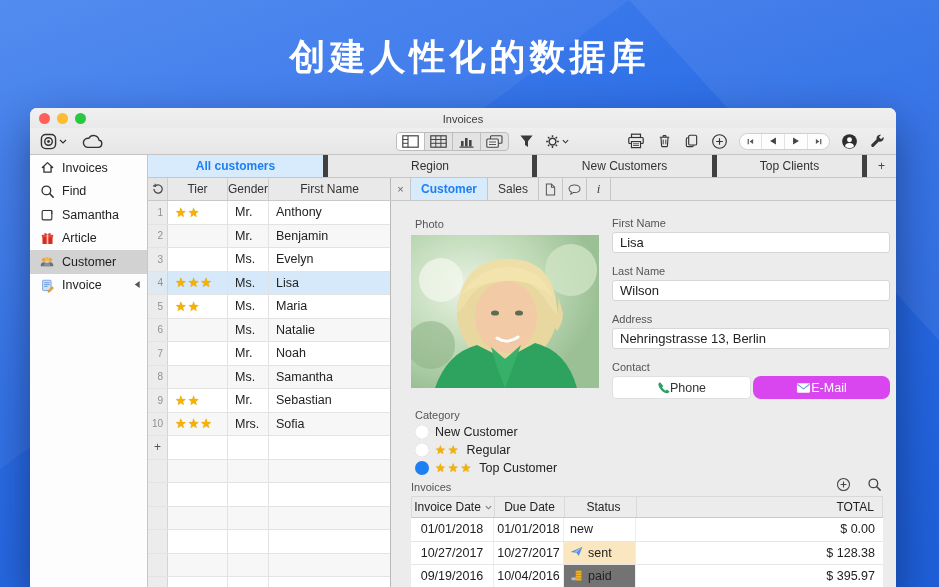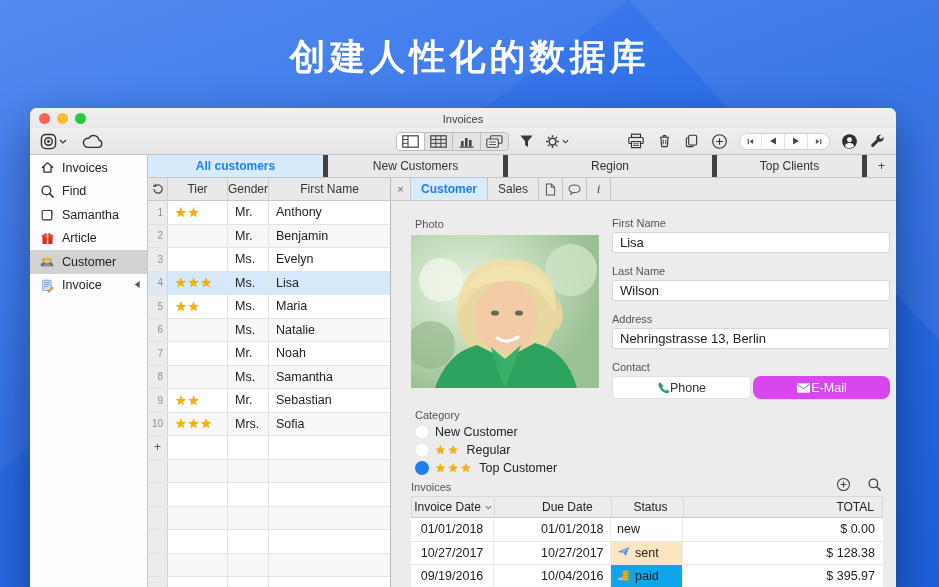--- a/index.html
+++ b/index.html
@@ -110,25 +110,25 @@
   .inv-icons .tb-btn svg { display: block; }
   .inv-table { margin-top: 3px; background: #fff; }
   .inv-hrow, .inv-row { display: flex; }
   .inv-hrow { height: 22px; background: #ececec; border: 1px solid #d9d9d9; border-bottom: 1px solid #c9c9c9; }
   .inv-hcell { font-size: 12px; color: #222; display: flex; align-items: center; justify-content: center; gap: 4px; border-right: 1px solid #d9d9d9; }
   .inv-hcell:last-child { border-right: none; }
   .inv-row { height: 23.5px; border-bottom: 1px solid #e6e6e6; background:#fff; }
   .inv-cell { font-size: 12.5px; color: #222; display: flex; align-items: center; border-right: 1px solid #ededed; }
   .inv-cell:last-child { border-right: none; }
   .c-idate { width: 83px; justify-content: center; }
-  .c-ddate { width: 70px; justify-content: flex-start; margin-left: 47px; }
+  .c-ddate { width: 70px; justify-content: center; }
   .c-status { width: 72px; padding-left: 6px; gap: 5px; }
   .c-total { flex: 1; justify-content: flex-end; padding-right: 8px; }
   .st-sent { background: #fae7c0; }
-  .st-paid { background: #0ea5e9; }
+  .st-paid { background: #737373; }
   .chev svg { display: block; }
 </style>
 </head>
 <body>
 
 <div class="bg">
   <div class="shade1"></div>
   <div class="shade2"></div>
   <h1 class="hero">创建人性化的数据库</h1>
 
@@ -344,22 +344,22 @@
             <span class="slabel">Invoice</span>
             <span class="sarrow"><svg width="8" height="9" viewBox="0 0 8 10">
                 <path d="M7 1 L1.5 5 L7 9 Z" fill="#555"></path>
               </svg></span>
           </div>
         </aside>
 
       <div class="main">
         <div class="tabbar" id="tabbar">
             <div class="vtab active" style="width: 180px;">All customers</div>
+            <div class="vtab" style="width: 209px;">Region</div>
             <div class="vtab" style="width: 180px;">New Customers</div>
-            <div class="vtab" style="width: 209px;">Region</div>
             <div class="vtab" style="width: 150px;">Top Clients</div>
             <div class="vtab add">+</div>
           </div>
 
         <div class="headrow">
           <div class="grid-head">
             <div class="gh-cell gutter">
               <svg width="12" height="12" viewBox="0 0 14 14">
                   <path d="M2.3 7 a4.8 4.8 0 1 0 1.9-3.8" fill="none" stroke="#444" stroke-width="1.4"></path>
                   <path d="M3.6 0.9 L4 3.7 L1.2 3.3" fill="none" stroke="#444" stroke-width="1.4"></path>

